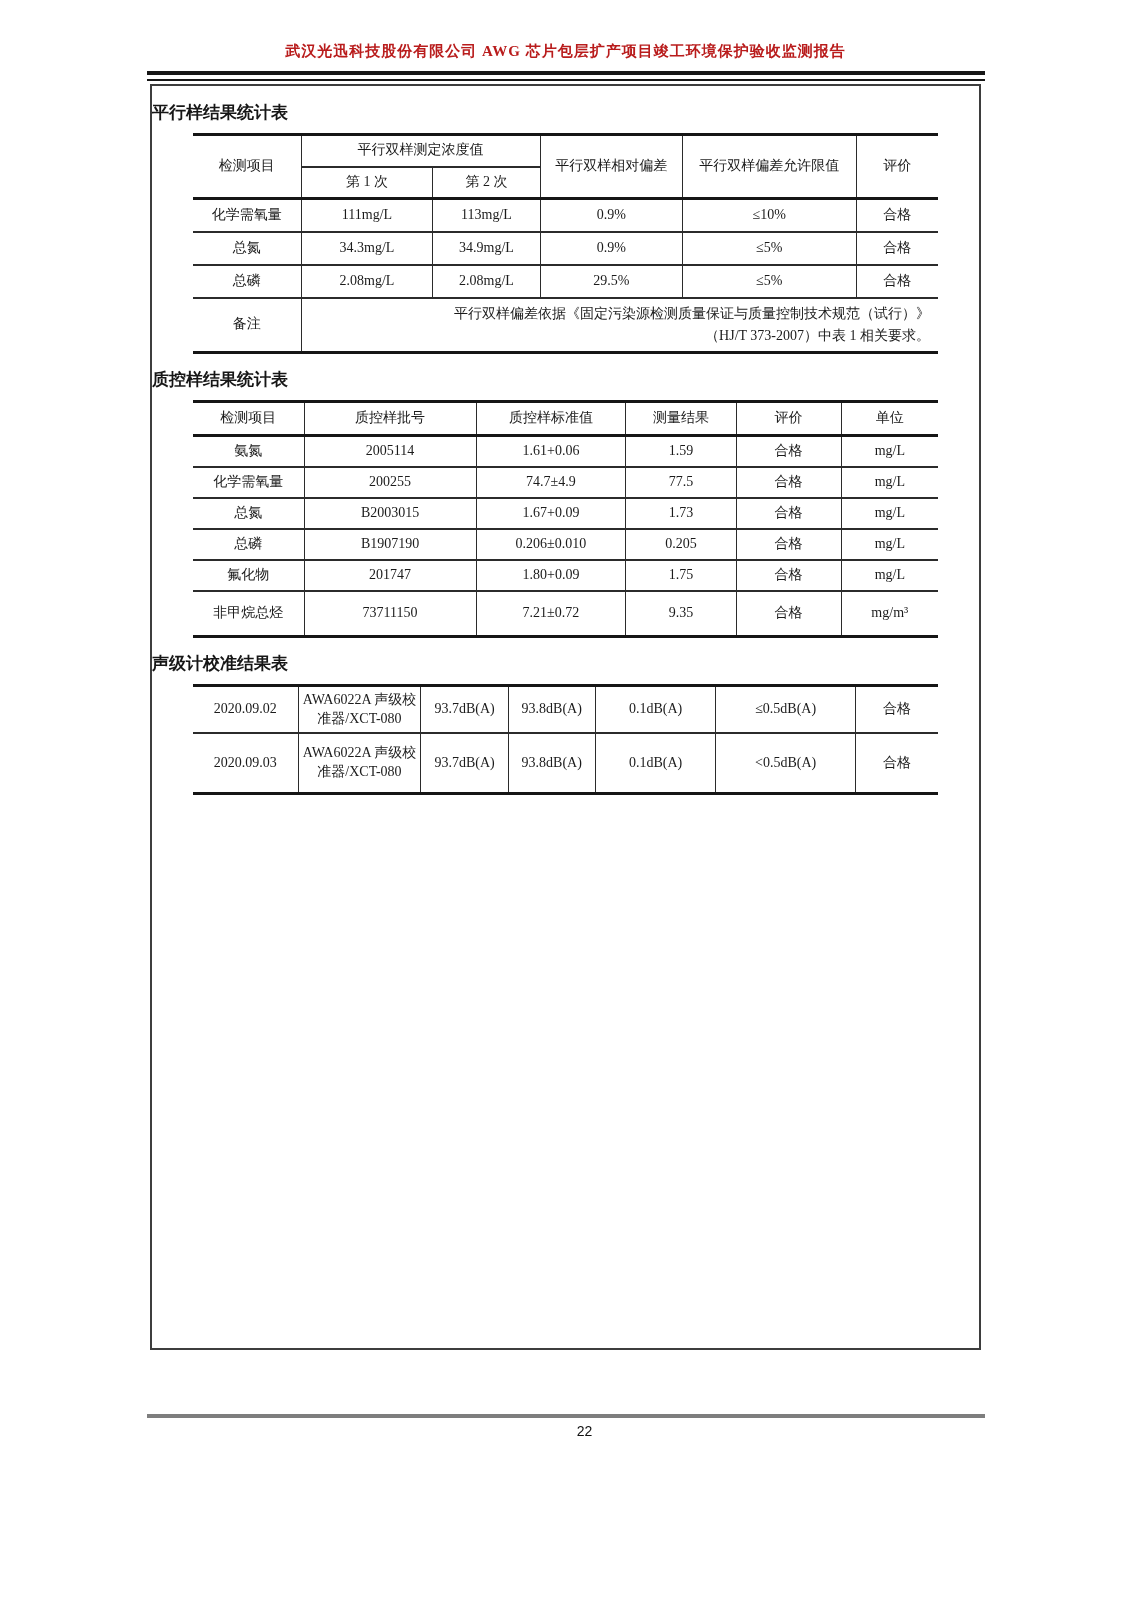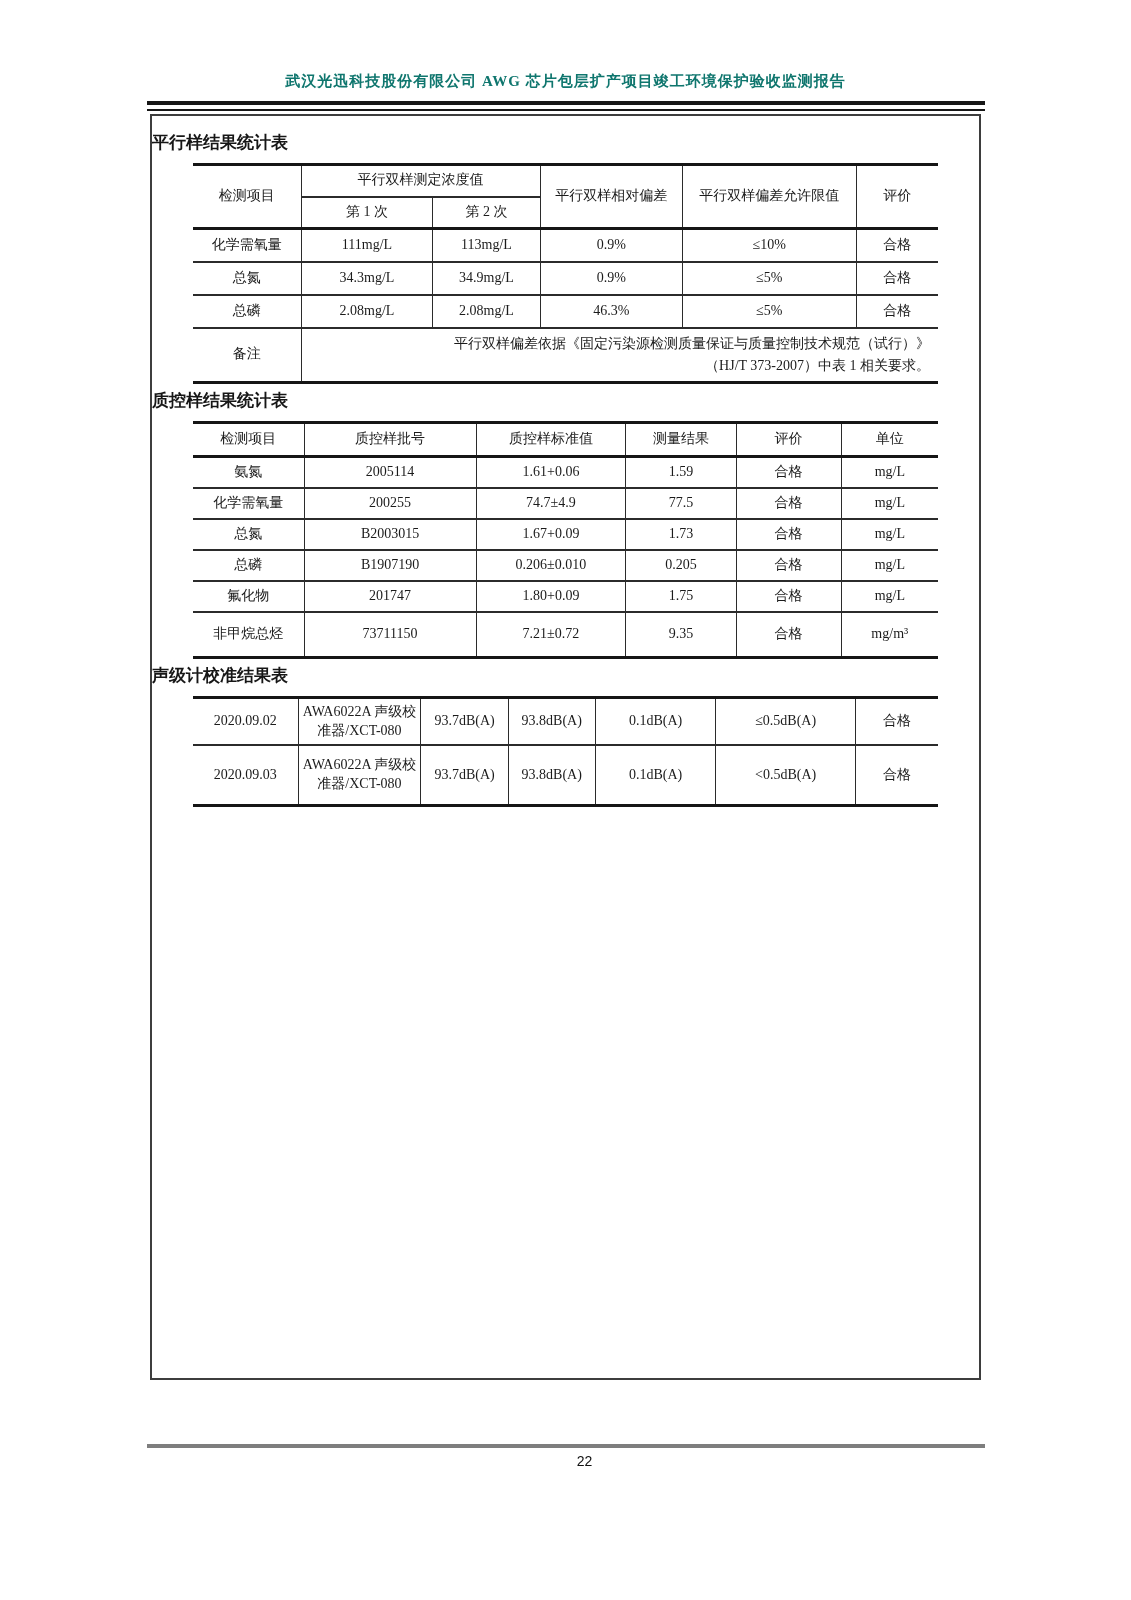--- a/index.html
+++ b/index.html
@@ -5,26 +5,26 @@
   * { margin: 0; padding: 0; box-sizing: border-box; }
   html, body { background: #ffffff; }
   body {
     width: 1131px; height: 1600px;
     font-family: "Liberation Serif", "DejaVu Serif", serif;
     color: #1b1b1b;
     position: relative;
     overflow: hidden;
   }
   .doc-header {
-    padding-top: 72px;
+    padding-top: 42px;
     text-align: center;
     font-size: 15px;
     font-weight: 600;
     letter-spacing: 1px;
-    color: #0f766e;
+    color: #b91c1c;
   }
   .double-rule {
     width: 838px;
     margin: 10px auto 0;
     height: 10px;
     border-top: 4px solid #161616;
     border-bottom: 2px solid #161616;
   }
   .content-box {
     width: 831px;
@@ -35,21 +35,21 @@
     background: #fff;
   }
   .tbl-title {
     text-align: left;
     font-family: "Liberation Sans", "DejaVu Sans", sans-serif;
     font-size: 17px;
     font-weight: bold;
     color: #161616;
     margin: 9px 0 9px 0;
   }
-  .tbl-title.mt { margin-top: 5px; }
+  .tbl-title.mt { margin-top: 14px; }
   table.t {
     border-collapse: collapse;
     table-layout: fixed;
     width: 745px;
     margin: 0 auto;
     border-top: 3px solid #151515;
     border-bottom: 3px solid #151515;
   }
   table.t td {
     border-left: 1px solid #2b2b2b;
@@ -128,21 +128,21 @@
         <td>34.3mg/L</td>
         <td>34.9mg/L</td>
         <td>0.9%</td>
         <td>≤5%</td>
         <td>合格</td>
       </tr>
       <tr style="height:33px">
         <td class="no-l">总磷</td>
         <td>2.08mg/L</td>
         <td>2.08mg/L</td>
-        <td>46.3%</td>
+        <td>29.5%</td>
         <td>≤5%</td>
         <td>合格</td>
       </tr>
       <tr style="height:48px">
         <td class="no-l">备注</td>
         <td colspan="5" class="remark">平行双样偏差依据《固定污染源检测质量保证与质量控制技术规范（试行）》
 （HJ/T 373-2007）中表 1 相关要求。</td>
       </tr>
     </tbody>
   </table>

